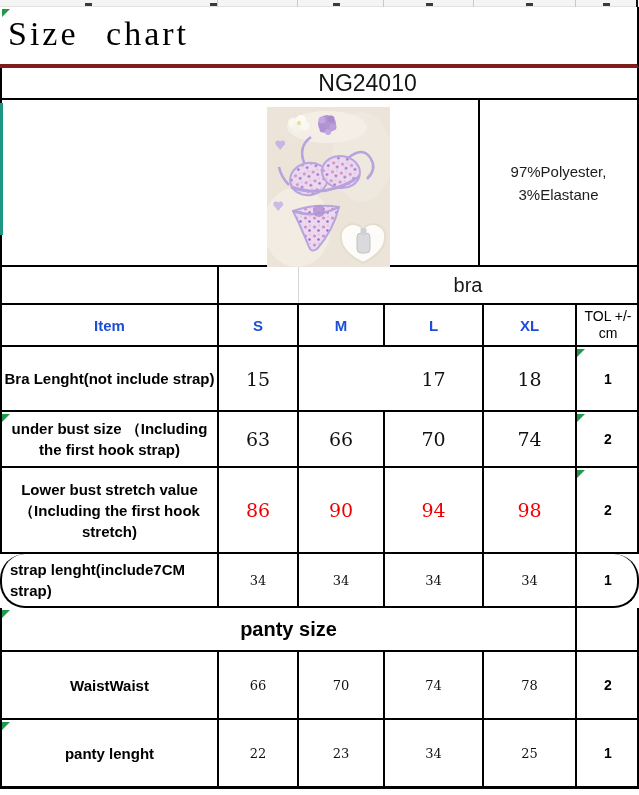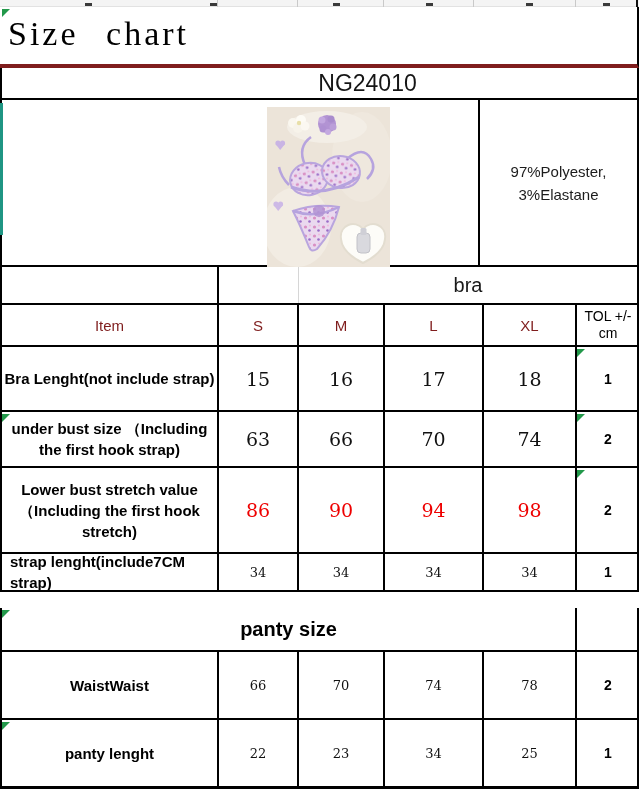--- a/index.html
+++ b/index.html
@@ -47,28 +47,28 @@
   .photo{left:267px;top:107px;width:123px;height:160px;}
 
   
   .row-bra{top:267px;height:38px;border-left:2px solid #000;border-right:2px solid #000;}
   .bra-left{left:0;width:217px;border-right:2px solid #000;}
   .bra-faint{position:absolute;left:296px;top:0;bottom:0;width:1px;background:#d6d6d6;}
   .bra-label{left:297px;right:0;font-size:20px;color:#1a1a1a;}
 
   
   .row-header{top:305px;height:42px;border-left:2px solid #000;border-right:2px solid #000;}
-  .hdr{font-weight:normal;font-size:15px;color:#7f1d1d;}
+  .hdr{font-weight:bold;font-size:15px;color:#1d4ed8;}
   .tol-hdr{font-weight:normal;font-size:14px;line-height:17px;color:#000;}
 
   
   .row-r1{top:347px;height:65px;}
   .row-r2{top:412px;height:56px;}
   .row-r3{top:468px;height:86px;}
-  .row-r4{top:554px;height:38px;}
+  .row-r4{top:554px;height:54px;border-radius:25px;}
   .row-ps{top:608px;height:44px;}
   .row-r5{top:652px;height:68px;}
   .row-r6{top:720px;height:68px;}
   .drow{border-left:2px solid #000;border-right:2px solid #000;}
 
   .lbl{font-weight:bold;font-size:15px;line-height:21px;color:#000;flex-direction:column;}
   .lbl-left{align-items:flex-start;text-align:left;padding-left:8px;}
   .val{font-family:"DejaVu Serif","Liberation Serif",serif;font-size:19px;color:#111;}
   .val-sm{font-size:13px;}
   .val-red{color:#ee0000;}
@@ -202,21 +202,20 @@
       <div>TOL +/-</div>
       <div>cm</div>
     </div>
   </div>
 
   <div class="abs row drow row-r1">
     <div class="cell rb c-item lbl">
       <div>Bra Lenght(not include strap)</div>
     </div>
     <div class="cell rb c-s val">15</div>
-    <div class="cell rb c-m val">16</div>
     <div class="cell rb c-l val">17</div>
     <div class="cell rb c-xl val">18</div>
     <div class="cell c-tol tol-val">1</div>
   </div>
 
   <div class="abs row drow row-r2">
     <div class="cell rb c-item lbl">
       <div>under bust size （Including</div>
       <div>the first hook strap)</div>
     </div>

